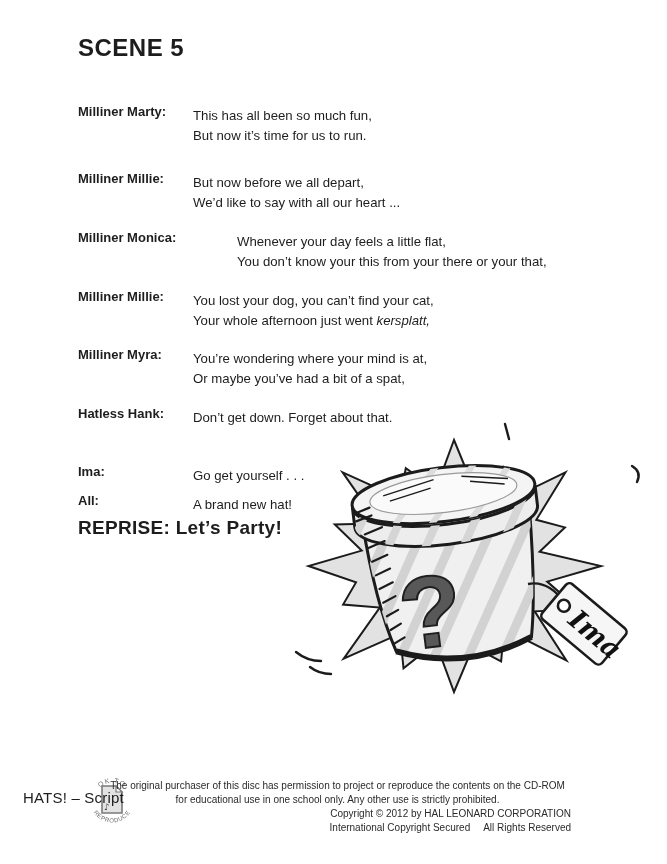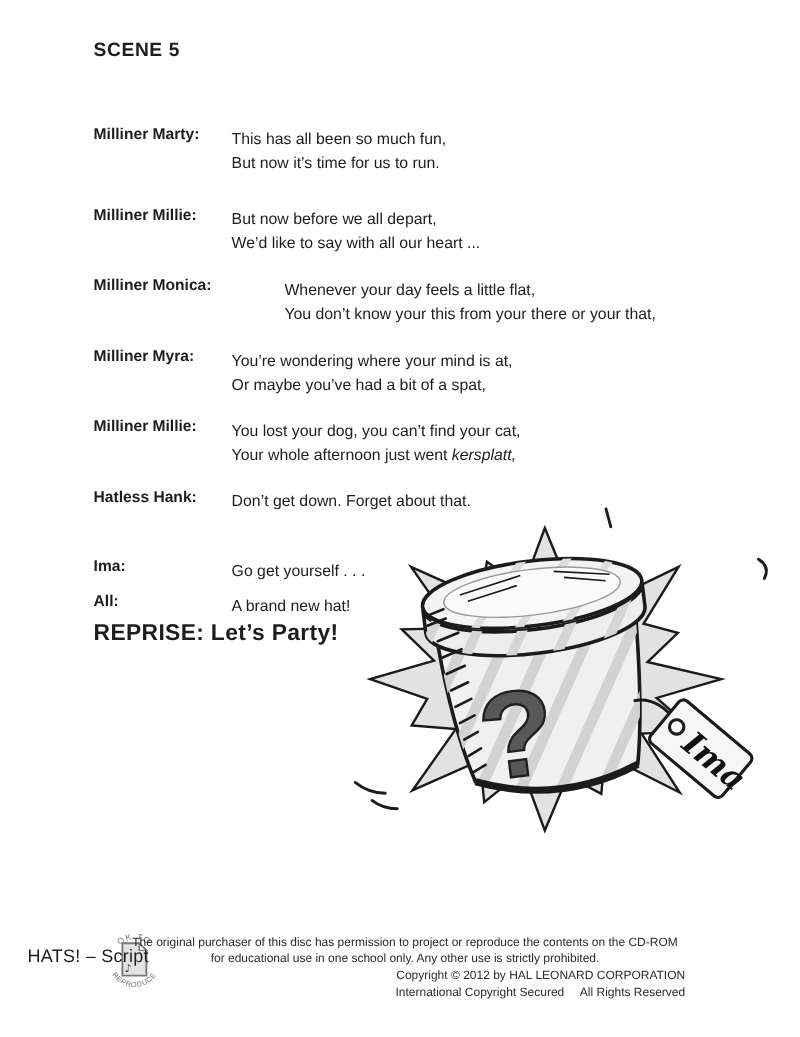--- a/index.html
+++ b/index.html
@@ -5,21 +5,21 @@
   html,body{margin:0;padding:0;}
   body{
     width:667px;height:864px;position:relative;overflow:hidden;
     background:#ffffff;color:#1d1d1d;
     font-family:"Liberation Sans", sans-serif;
   }
   .abs{position:absolute;}
 
   #scene-title{
     left:78px;top:34px;
-    font-size:16px;font-weight:700;letter-spacing:.5px;
+    font-size:24px;font-weight:700;letter-spacing:.5px;
   }
 
   #dialogue{left:78px;top:78px;width:500px;height:420px;}
   .dlg-row{position:absolute;left:0;display:flex;align-items:flex-start;}
   .dlg-row:nth-child(1){top:0;}
   .dlg-row:nth-child(2){top:67px;}
   .dlg-row:nth-child(3){top:126px;gap:44px;}
   .dlg-row:nth-child(4){top:185px;}
   .dlg-row:nth-child(5){top:243px;}
   .dlg-row:nth-child(6){top:302px;}
@@ -71,32 +71,32 @@
 
   <div class="dlg-row">
     <div class="speaker">Milliner Monica:</div>
     <div class="lines">
         <div><span>Whenever your day feels a little flat,</span></div>
         <div><span>You don’t know your this from your there or your that,</span></div>
       </div>
   </div>
 
   <div class="dlg-row">
+    <div class="speaker">Milliner Millie:</div>
+    <div class="lines">
+        <div><span>You lost your dog, you can’t find your cat,</span></div>
+        <div><span>Your whole afternoon just went </span><span class="it">kersplatt,</span></div>
+      </div>
+  </div>
+
+  <div class="dlg-row">
     <div class="speaker">Milliner Myra:</div>
     <div class="lines">
         <div><span>You’re wondering where your mind is at,</span></div>
         <div><span>Or maybe you’ve had a bit of a spat,</span></div>
-      </div>
-  </div>
-
-  <div class="dlg-row">
-    <div class="speaker">Milliner Millie:</div>
-    <div class="lines">
-        <div><span>You lost your dog, you can’t find your cat,</span></div>
-        <div><span>Your whole afternoon just went </span><span class="it">kersplatt,</span></div>
       </div>
   </div>
 
   <div class="dlg-row">
     <div class="speaker">Hatless Hank:</div>
     <div class="lines">
         <div><span>Don’t get down. Forget about that.</span></div>
       </div>
   </div>
 

